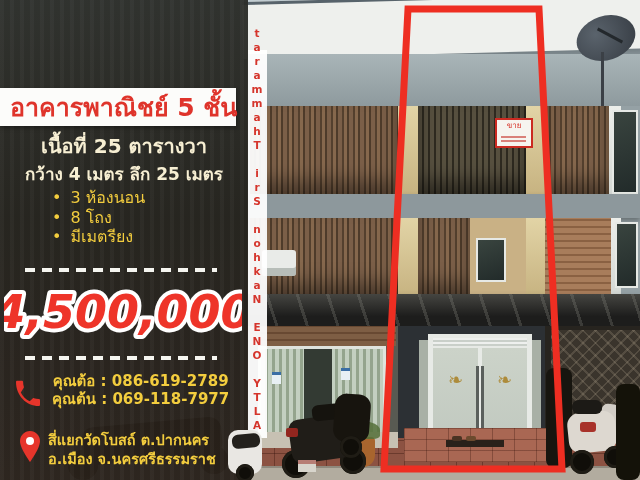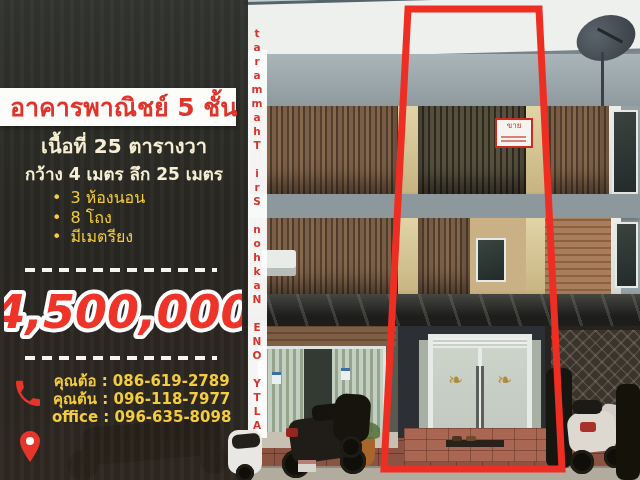--- a/index.html
+++ b/index.html
@@ -215,28 +215,31 @@
       <text x="119" y="52" text-anchor="middle" font-family="DejaVu Sans, Liberation Sans, sans-serif" font-size="46" font-style="italic" font-weight="900" fill="#ee3429" stroke="#ffffff" stroke-width="8" paint-order="stroke" stroke-linejoin="round">4,500,000</text>
     </svg>
 
     <div class="dash" style="top:356px;"></div>
 
     <svg class="contactIcon" width="32" height="32" viewBox="0 0 24 24">
       <path fill="#e6352b" d="M6.6 10.8c1.5 2.9 3.8 5.2 6.7 6.7l2.2-2.2c.3-.3.7-.4 1-.2 1.1.4 2.3.6 3.5.6.6 0 1 .4 1 1V20c0 .6-.4 1-1 1C10.8 21 3 13.2 3 3c0-.6.4-1 1-1h3.3c.6 0 1 .4 1 1 0 1.2.2 2.4.6 3.5.1.3 0 .7-.2 1L6.6 10.8z"></path>
     </svg>
     <div class="contactLines">
       <div>คุณต้อ : 086-619-2789</div>
-      <div>คุณต้น : 096-118-7977</div>
-      <div>office : 096-635-8098</div>
+      <div>คุณต้น : 069-118-7977</div>
     </div>
 
     <svg class="pinIcon" width="24" height="34" viewBox="0 0 24 34">
       <path fill="#e6352b" d="M12 1C6.5 1 2 5.5 2 11c0 7.4 10 21 10 21s10-13.6 10-21C22 5.5 17.5 1 12 1z"></path>
       <circle cx="12" cy="11" r="4" fill="#ffffff"></circle>
     </svg>
+    <div class="locLines">
+      <div>สี่แยกวัดโบสถ์ ต.ปากนคร</div>
+      <div>อ.เมือง จ.นครศรีธรรมราช</div>
+    </div>
   </div>
 
   <div class="abs" style="left:224px;top:424px;width:42px;height:56px;z-index:35;">
     <div class="abs" style="left:4px;top:6px;width:34px;height:44px;background:#e9e7e3;border-radius:10px;"></div>
     <div class="abs" style="left:8px;top:10px;width:28px;height:14px;background:#23201c;border-radius:6px;transform:rotate(-6deg);"></div>
     <div class="wheel" style="left:12px;top:40px;width:18px;height:18px;"></div>
   </div>
 
 </div>
 

